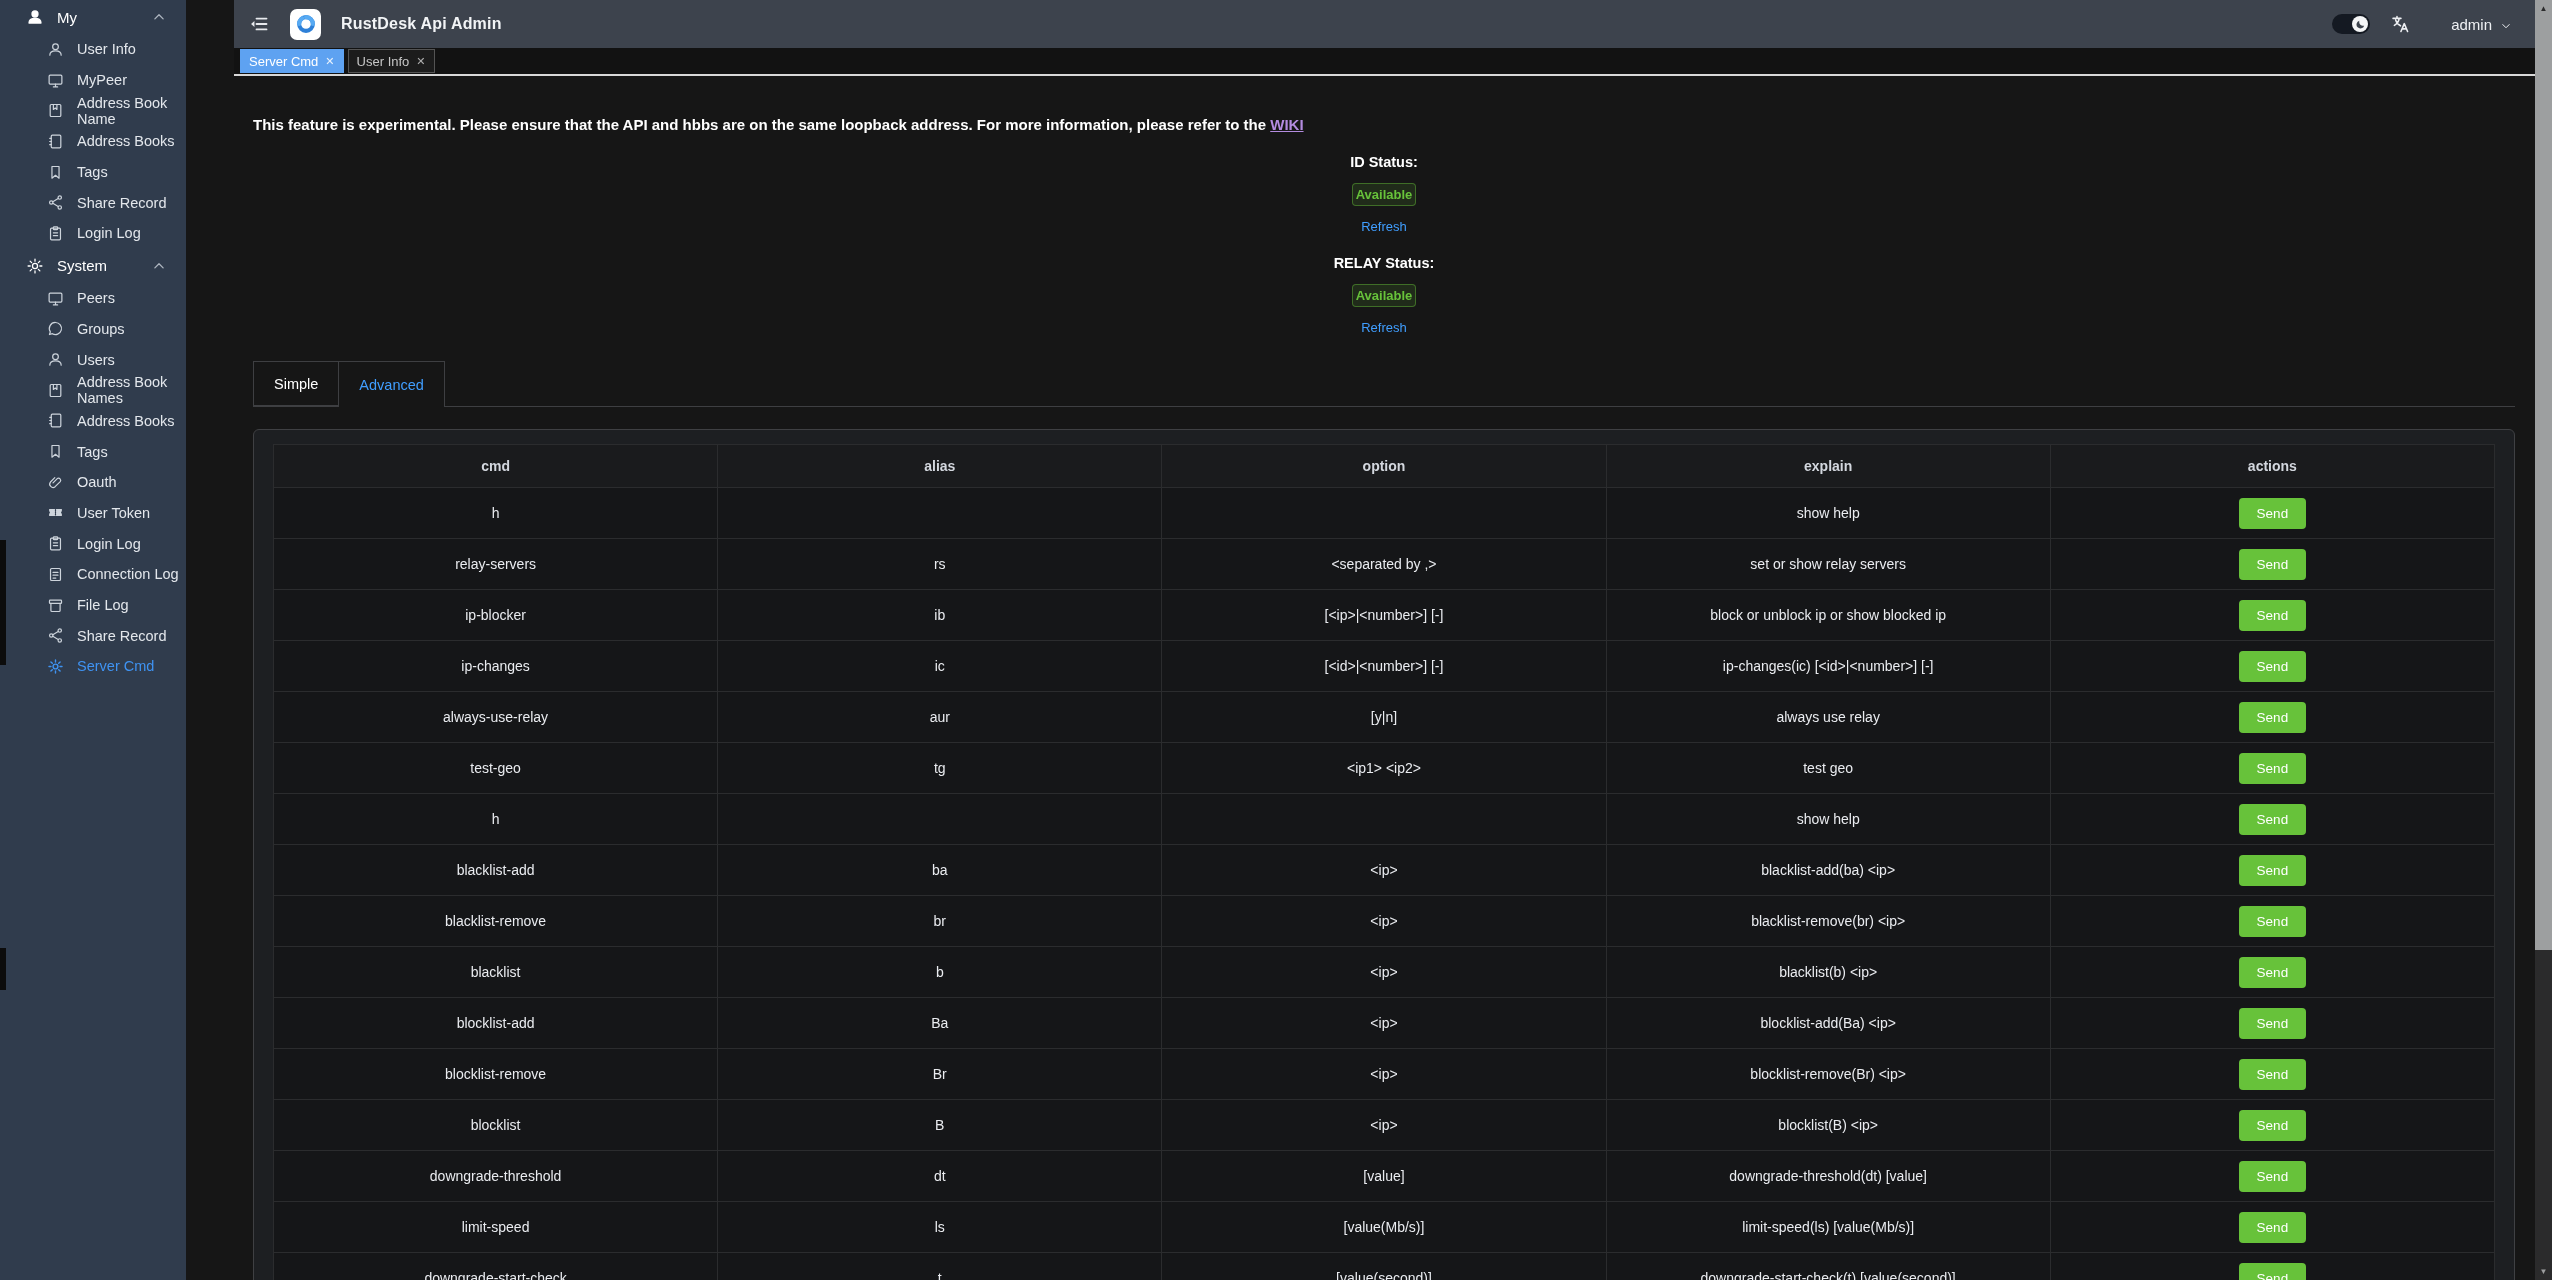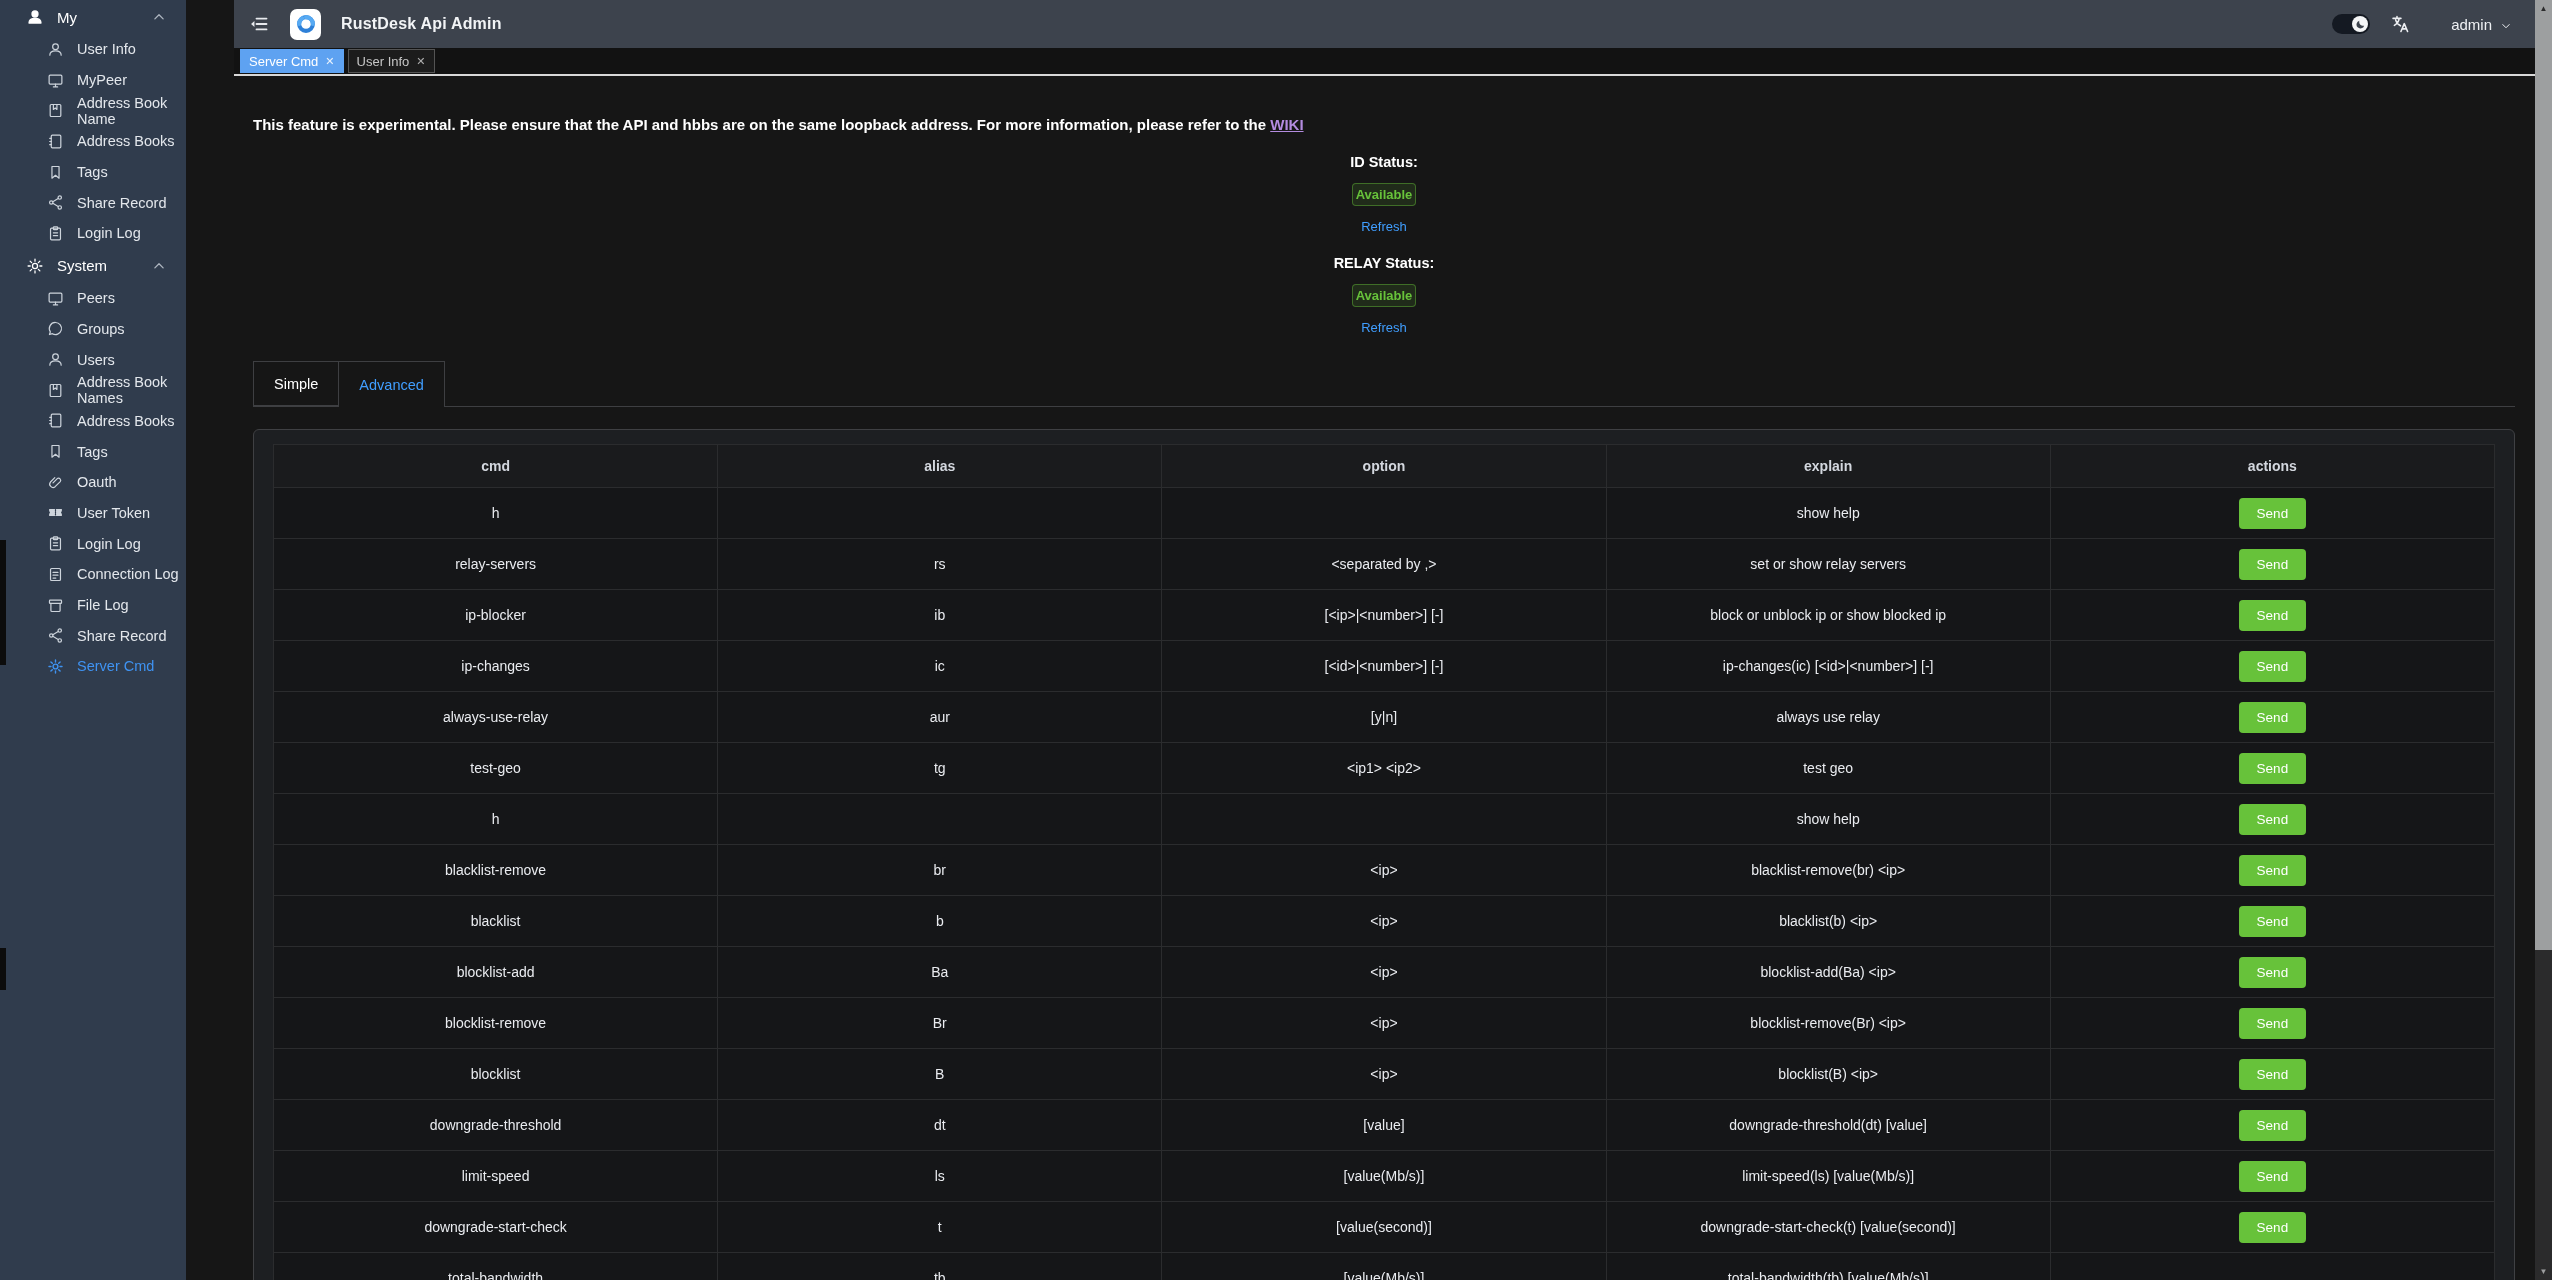--- a/index.html
+++ b/index.html
@@ -521,20 +521,29 @@
             <tr>
               <td>h</td>
               <td></td>
               <td></td>
               <td>show help</td>
               <td>
                 <button class="send-btn">Send</button>
               </td>
             </tr>
 
+            <tr>
+              <td>blacklist-add</td>
+              <td>ba</td>
+              <td>&lt;ip&gt;</td>
+              <td>blacklist-add(ba) &lt;ip&gt;</td>
+              <td>
+                <button class="send-btn">Send</button>
+              </td>
+            </tr>
 
             <tr>
               <td>blacklist-remove</td>
               <td>br</td>
               <td>&lt;ip&gt;</td>
               <td>blacklist-remove(br) &lt;ip&gt;</td>
               <td>
                 <button class="send-btn">Send</button>
               </td>
             </tr>

